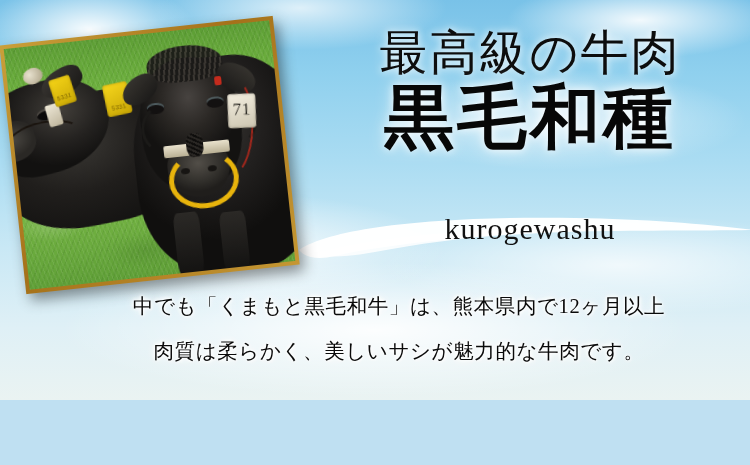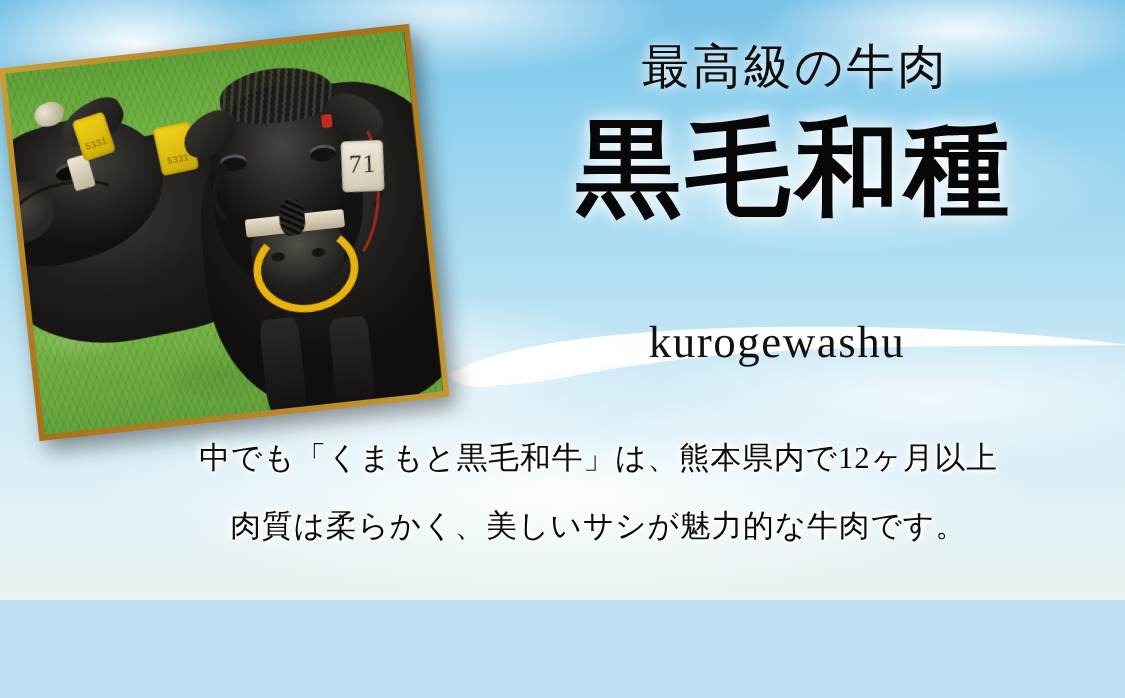--- a/index.html
+++ b/index.html
@@ -213,29 +213,29 @@
     background:radial-gradient(60% 50% at 40% 30%, #3a3733 0%, #1d1b19 60%, #100f0e 100%);
     border-radius:40% 36% 40% 36%;
   }
 
   
   .swoosh{position:absolute;left:295px;top:210px;width:460px;height:58px;}
 
   
   .head-zone{position:absolute;left:330px;top:28px;width:400px;text-align:center;}
   .kicker{
-    font-size:32px;line-height:1.05;color:#0d0d0d;letter-spacing:2px;
+    font-size:48px;line-height:1.05;color:#0d0d0d;letter-spacing:2px;
     text-shadow:0 0 7px rgba(255,255,255,.85),0 0 14px rgba(255,255,255,.6);
   }
   .bigtitle{
-    margin-top:16px;font-size:70px;line-height:1.02;color:#070707;letter-spacing:3px;font-weight:700;
+    margin-top:4px;font-size:70px;line-height:1.02;color:#070707;letter-spacing:3px;font-weight:700;
     text-shadow:0 0 9px rgba(255,255,255,.9),0 0 18px rgba(255,255,255,.65);
   }
   .romaji{
-    position:absolute;left:318px;top:212px;width:400px;text-align:center;
+    position:absolute;left:330px;top:212px;width:400px;text-align:center;
     font-size:30px;letter-spacing:1px;color:#111;
   }
   .body-zone{position:absolute;left:0;top:296px;width:750px;text-align:center;padding-left:24px;}
   .bline{
     font-size:20.5px;line-height:1;color:#0a0a0a;letter-spacing:.6px;margin-bottom:24px;
     text-shadow:
       0 0 4px #fff,0 0 8px #fff,0 0 12px rgba(255,255,255,.95),
       1px 1px 3px rgba(255,255,255,.9),-1px -1px 3px rgba(255,255,255,.9);
   }
   .bline:last-child{margin-bottom:0;margin-top:12px;}

